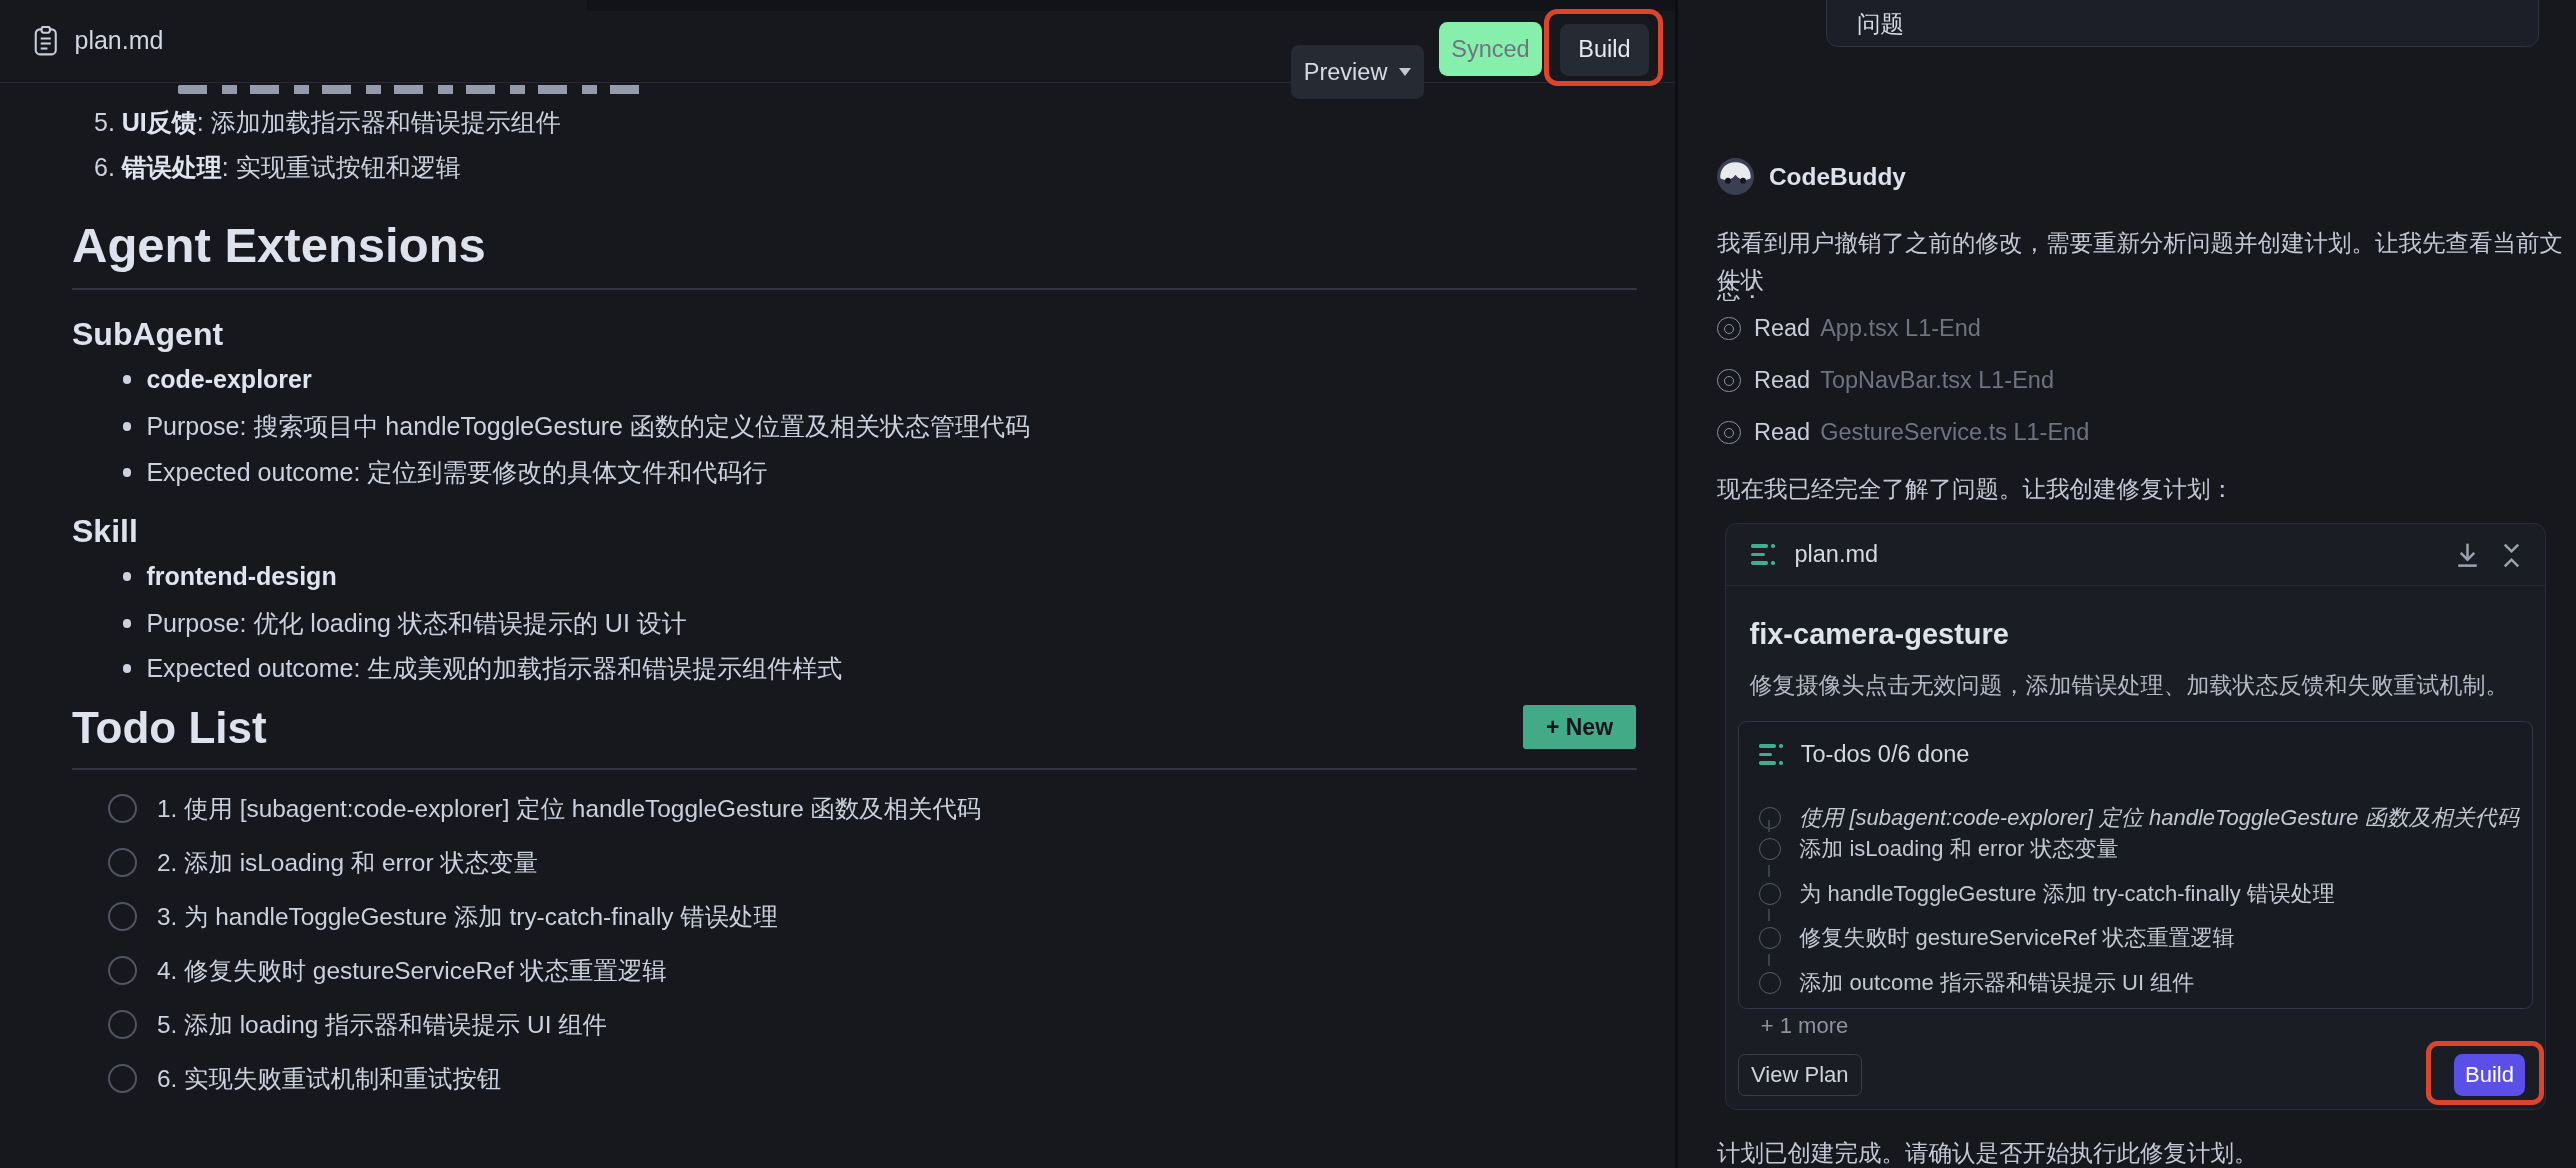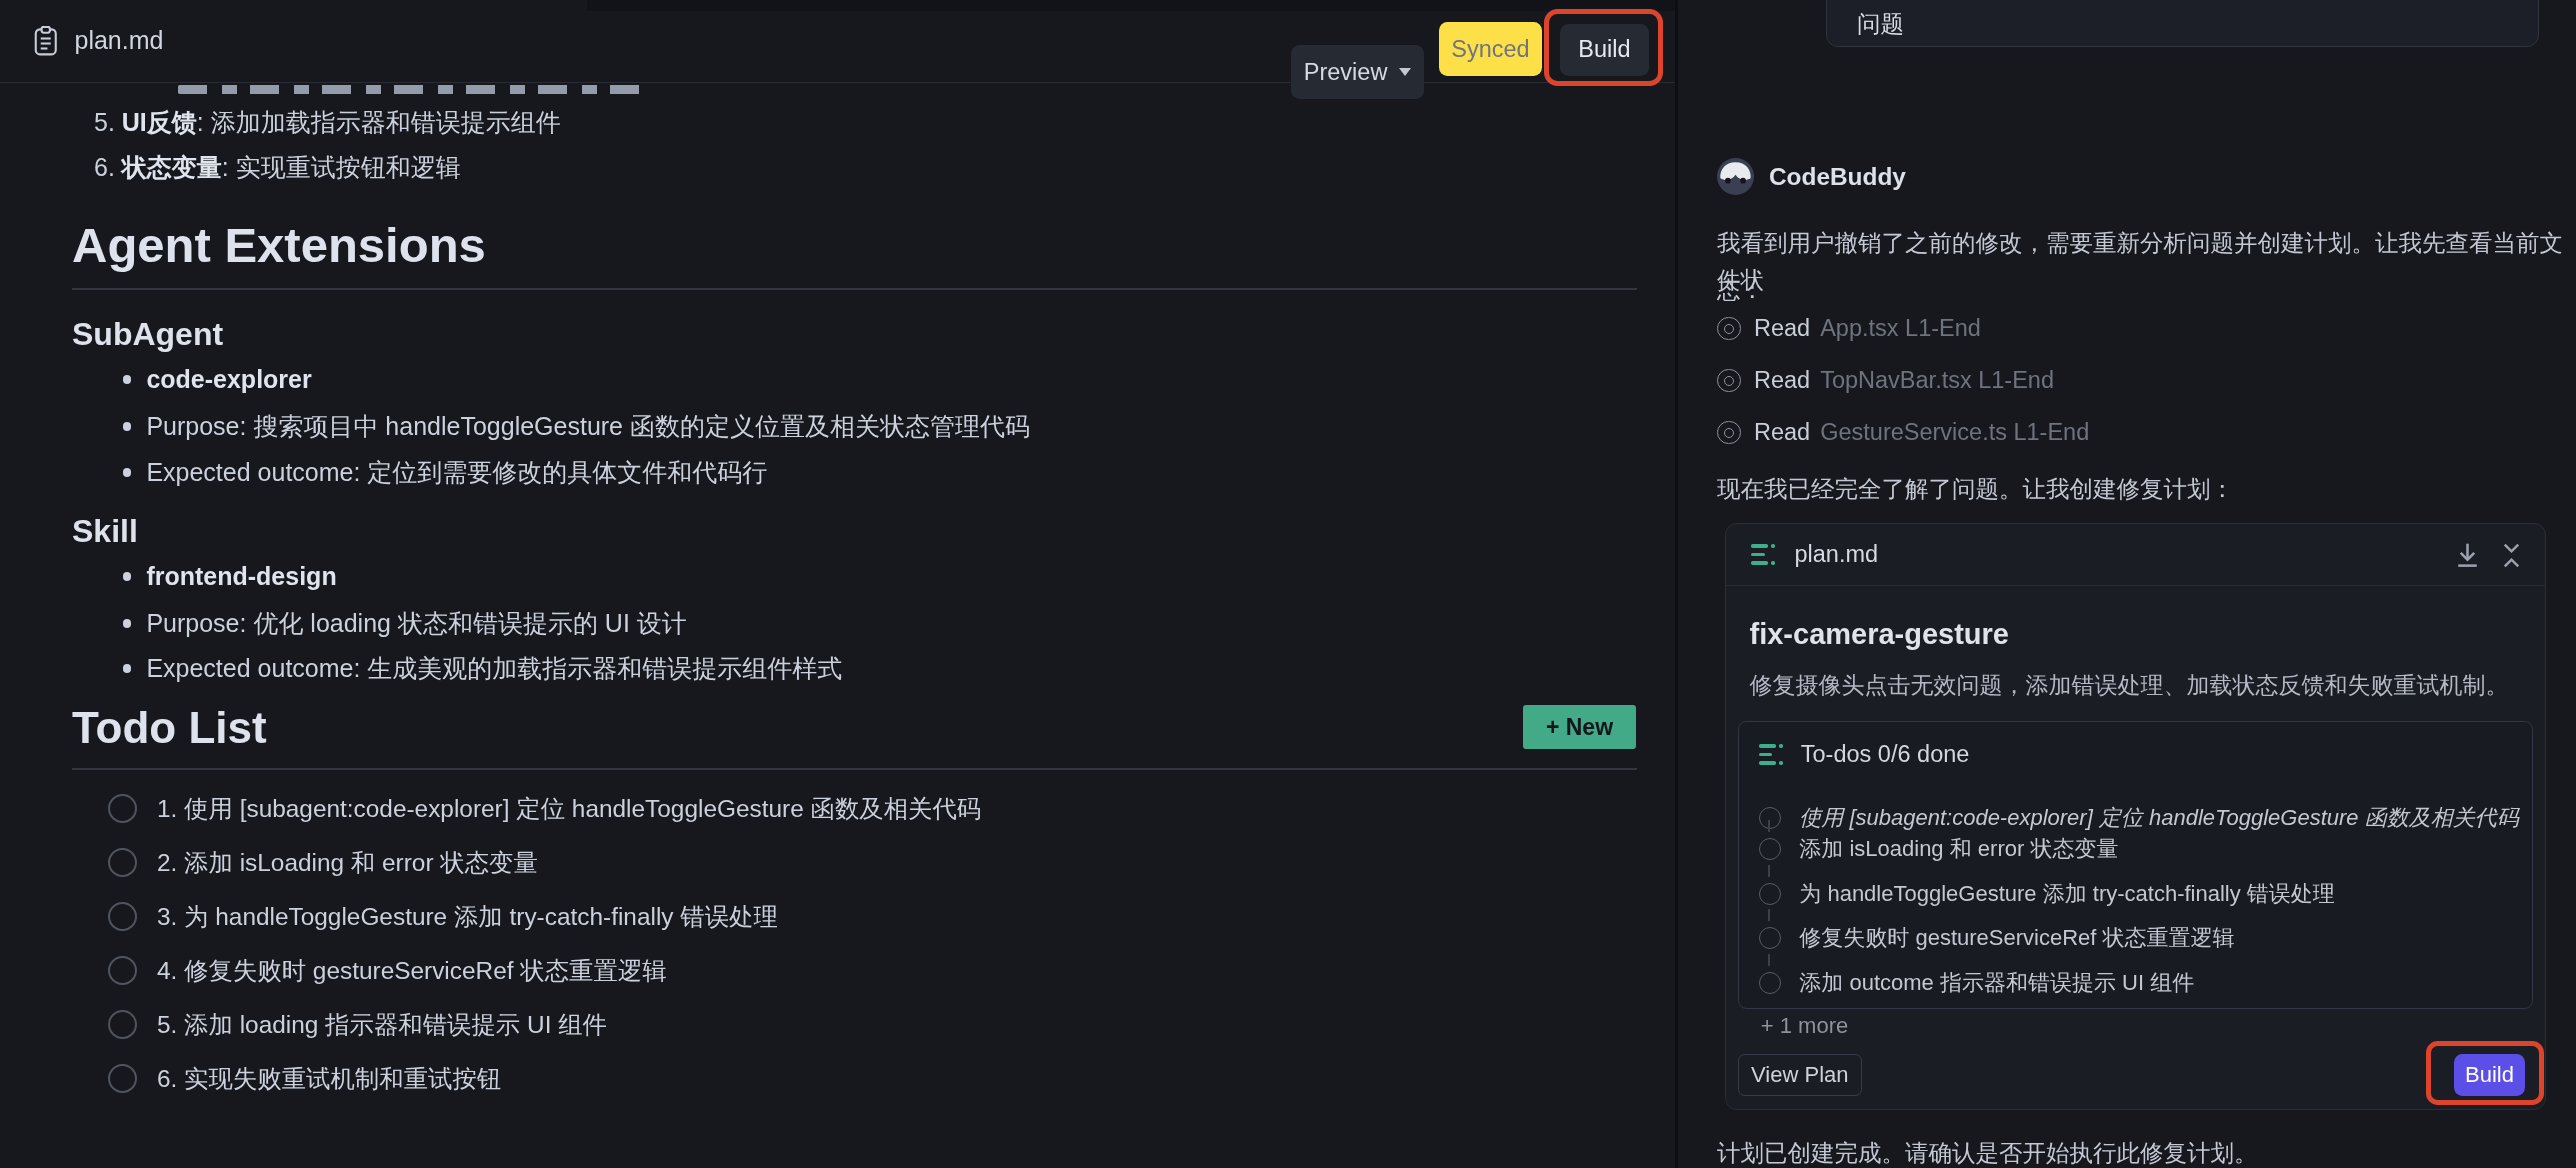--- a/index.html
+++ b/index.html
@@ -11,21 +11,21 @@
   }
   .abs{position:absolute;}
   .flex{display:flex;align-items:center;}
 
   
   .topbar{left:0;top:0;width:1675px;height:82px;background:#16181d;border-bottom:1.7px solid #282b33;z-index:5;}
   .topstrip{left:587px;top:0;width:1088px;height:11px;background:#111318;z-index:6;}
   .filetitle{font-size:25px;color:#d2d6e1;}
   .btn{border-radius:8.4px;display:flex;align-items:center;justify-content:center;cursor:pointer;box-sizing:border-box;}
   .btn-dark{background:#262a33;color:#d6dae4;font-size:23.5px;}
-  .synced{background:#fde047;color:#6f7480;font-size:23.5px;border-radius:8.4px;display:flex;align-items:center;justify-content:center;}
+  .synced{background:#86efac;color:#6f7480;font-size:23.5px;border-radius:8.4px;display:flex;align-items:center;justify-content:center;}
   .annotation{border:5.9px solid #dc452c;border-radius:13.5px;background:transparent;pointer-events:none;z-index:40;}
   .clipline{background:repeating-linear-gradient(90deg,#aab2c4 0 29px,transparent 29px 44px,#aab2c4 44px 59px,transparent 59px 72px);opacity:.85;border-radius:1.7px;}
 
   .doc-h1{font-size:49px;font-weight:bold;color:#dde2ec;}
   .doc-h2{font-size:44px;font-weight:bold;color:#dde2ec;}
   .doc-h3{font-size:32px;font-weight:bold;color:#dde2ec;}
   .doc-hr{height:1.7px;background:#33363e;}
   .doc-li{font-size:25px;color:#ccd1de;}
   .doc-li b{color:#dfe4ee;}
   .bullet-dot{width:8.4px;height:8.4px;border-radius:50%;background:#ccd1de;display:inline-block;}
@@ -95,21 +95,21 @@
 </div>
 
 <div class="abs annotation" style="left:1544px;top:9.2px;width:109px;height:67px;"></div>
 
 <div class="abs clipline" style="left:178px;top:85px;width:471px;height:9.2px;"></div>
 
 <div class="abs doc-li" style="left:94px;top:106px;">
   <span>5. </span><b>UI反馈</b><span>: 添加加载指示器和错误提示组件</span>
 </div>
 <div class="abs doc-li" style="left:94px;top:151px;">
-  <span>6. </span><b>状态变量</b><span>: 实现重试按钮和逻辑</span>
+  <span>6. </span><b>错误处理</b><span>: 实现重试按钮和逻辑</span>
 </div>
 
 <div class="abs doc-h1" style="left:72px;top:217px;">Agent Extensions</div>
 <div class="abs doc-hr" style="left:72px;top:288px;width:1565px;"></div>
 
 <div class="abs doc-h3" style="left:72px;top:316px;">SubAgent</div>
 <div class="abs doc-li flex" style="left:123px;top:365px;">
   <span class="bullet-dot" style="margin-right:15px;"></span>
     <b>code-explorer</b>
 </div>

